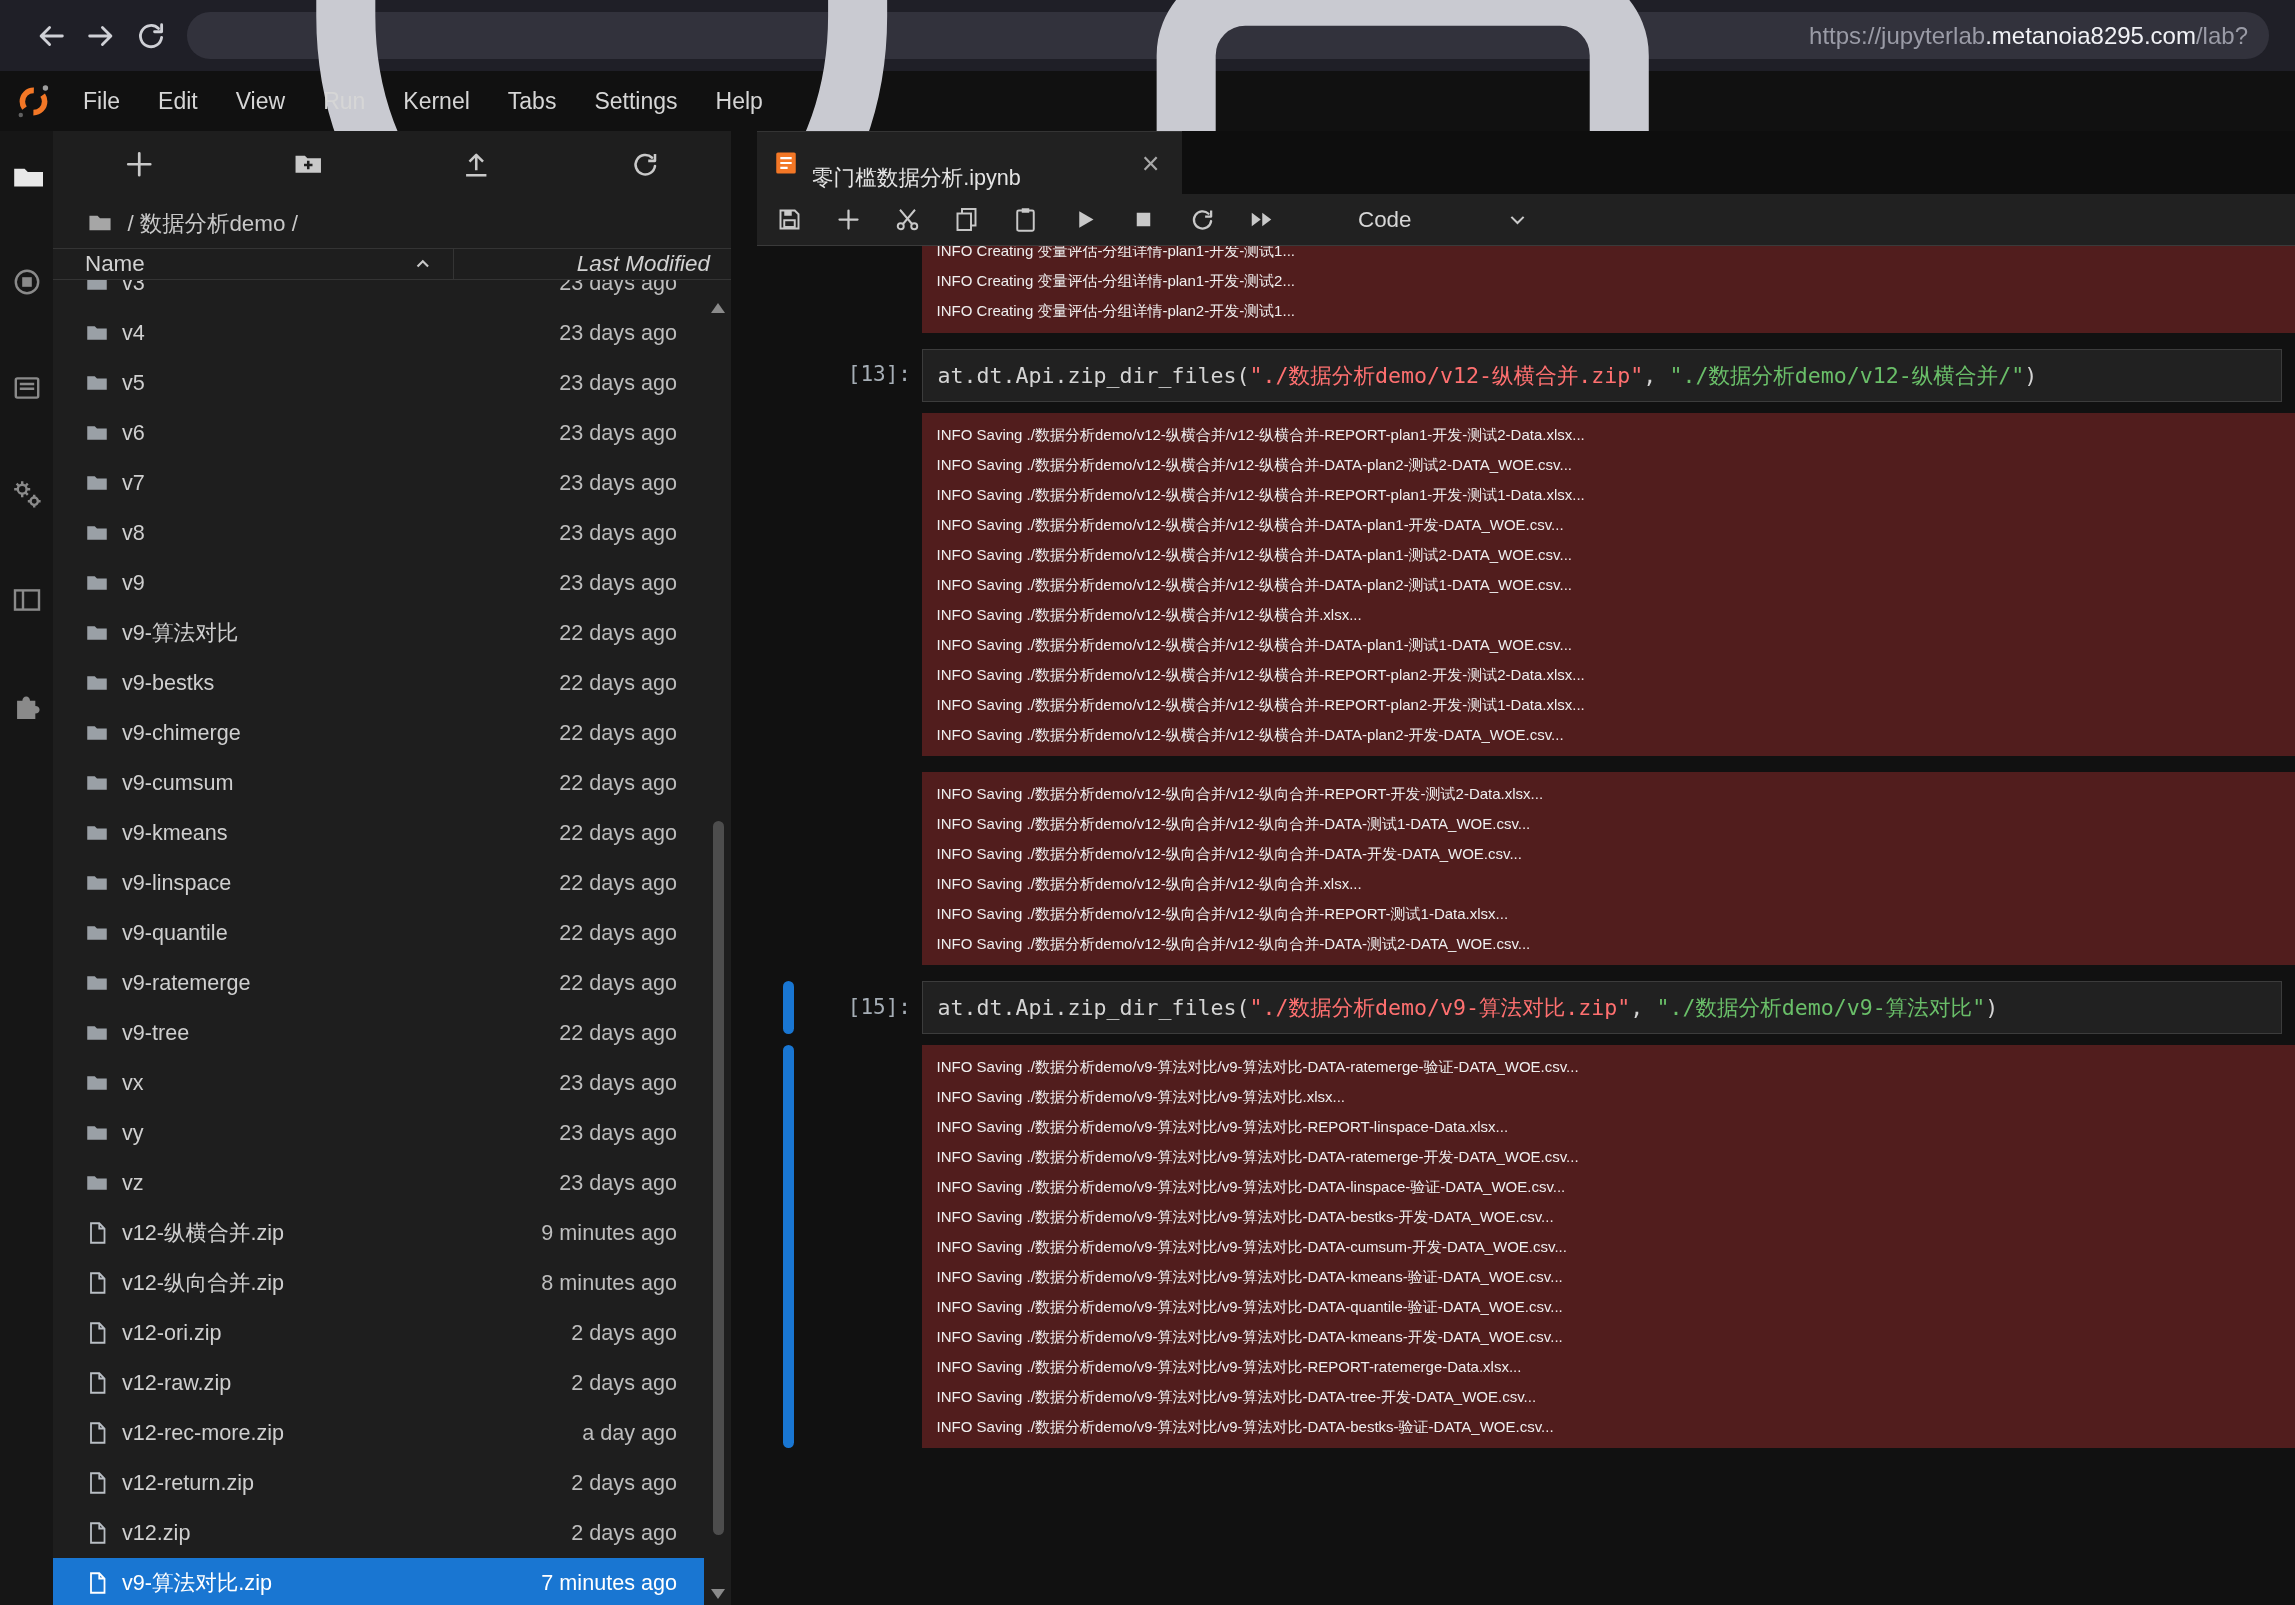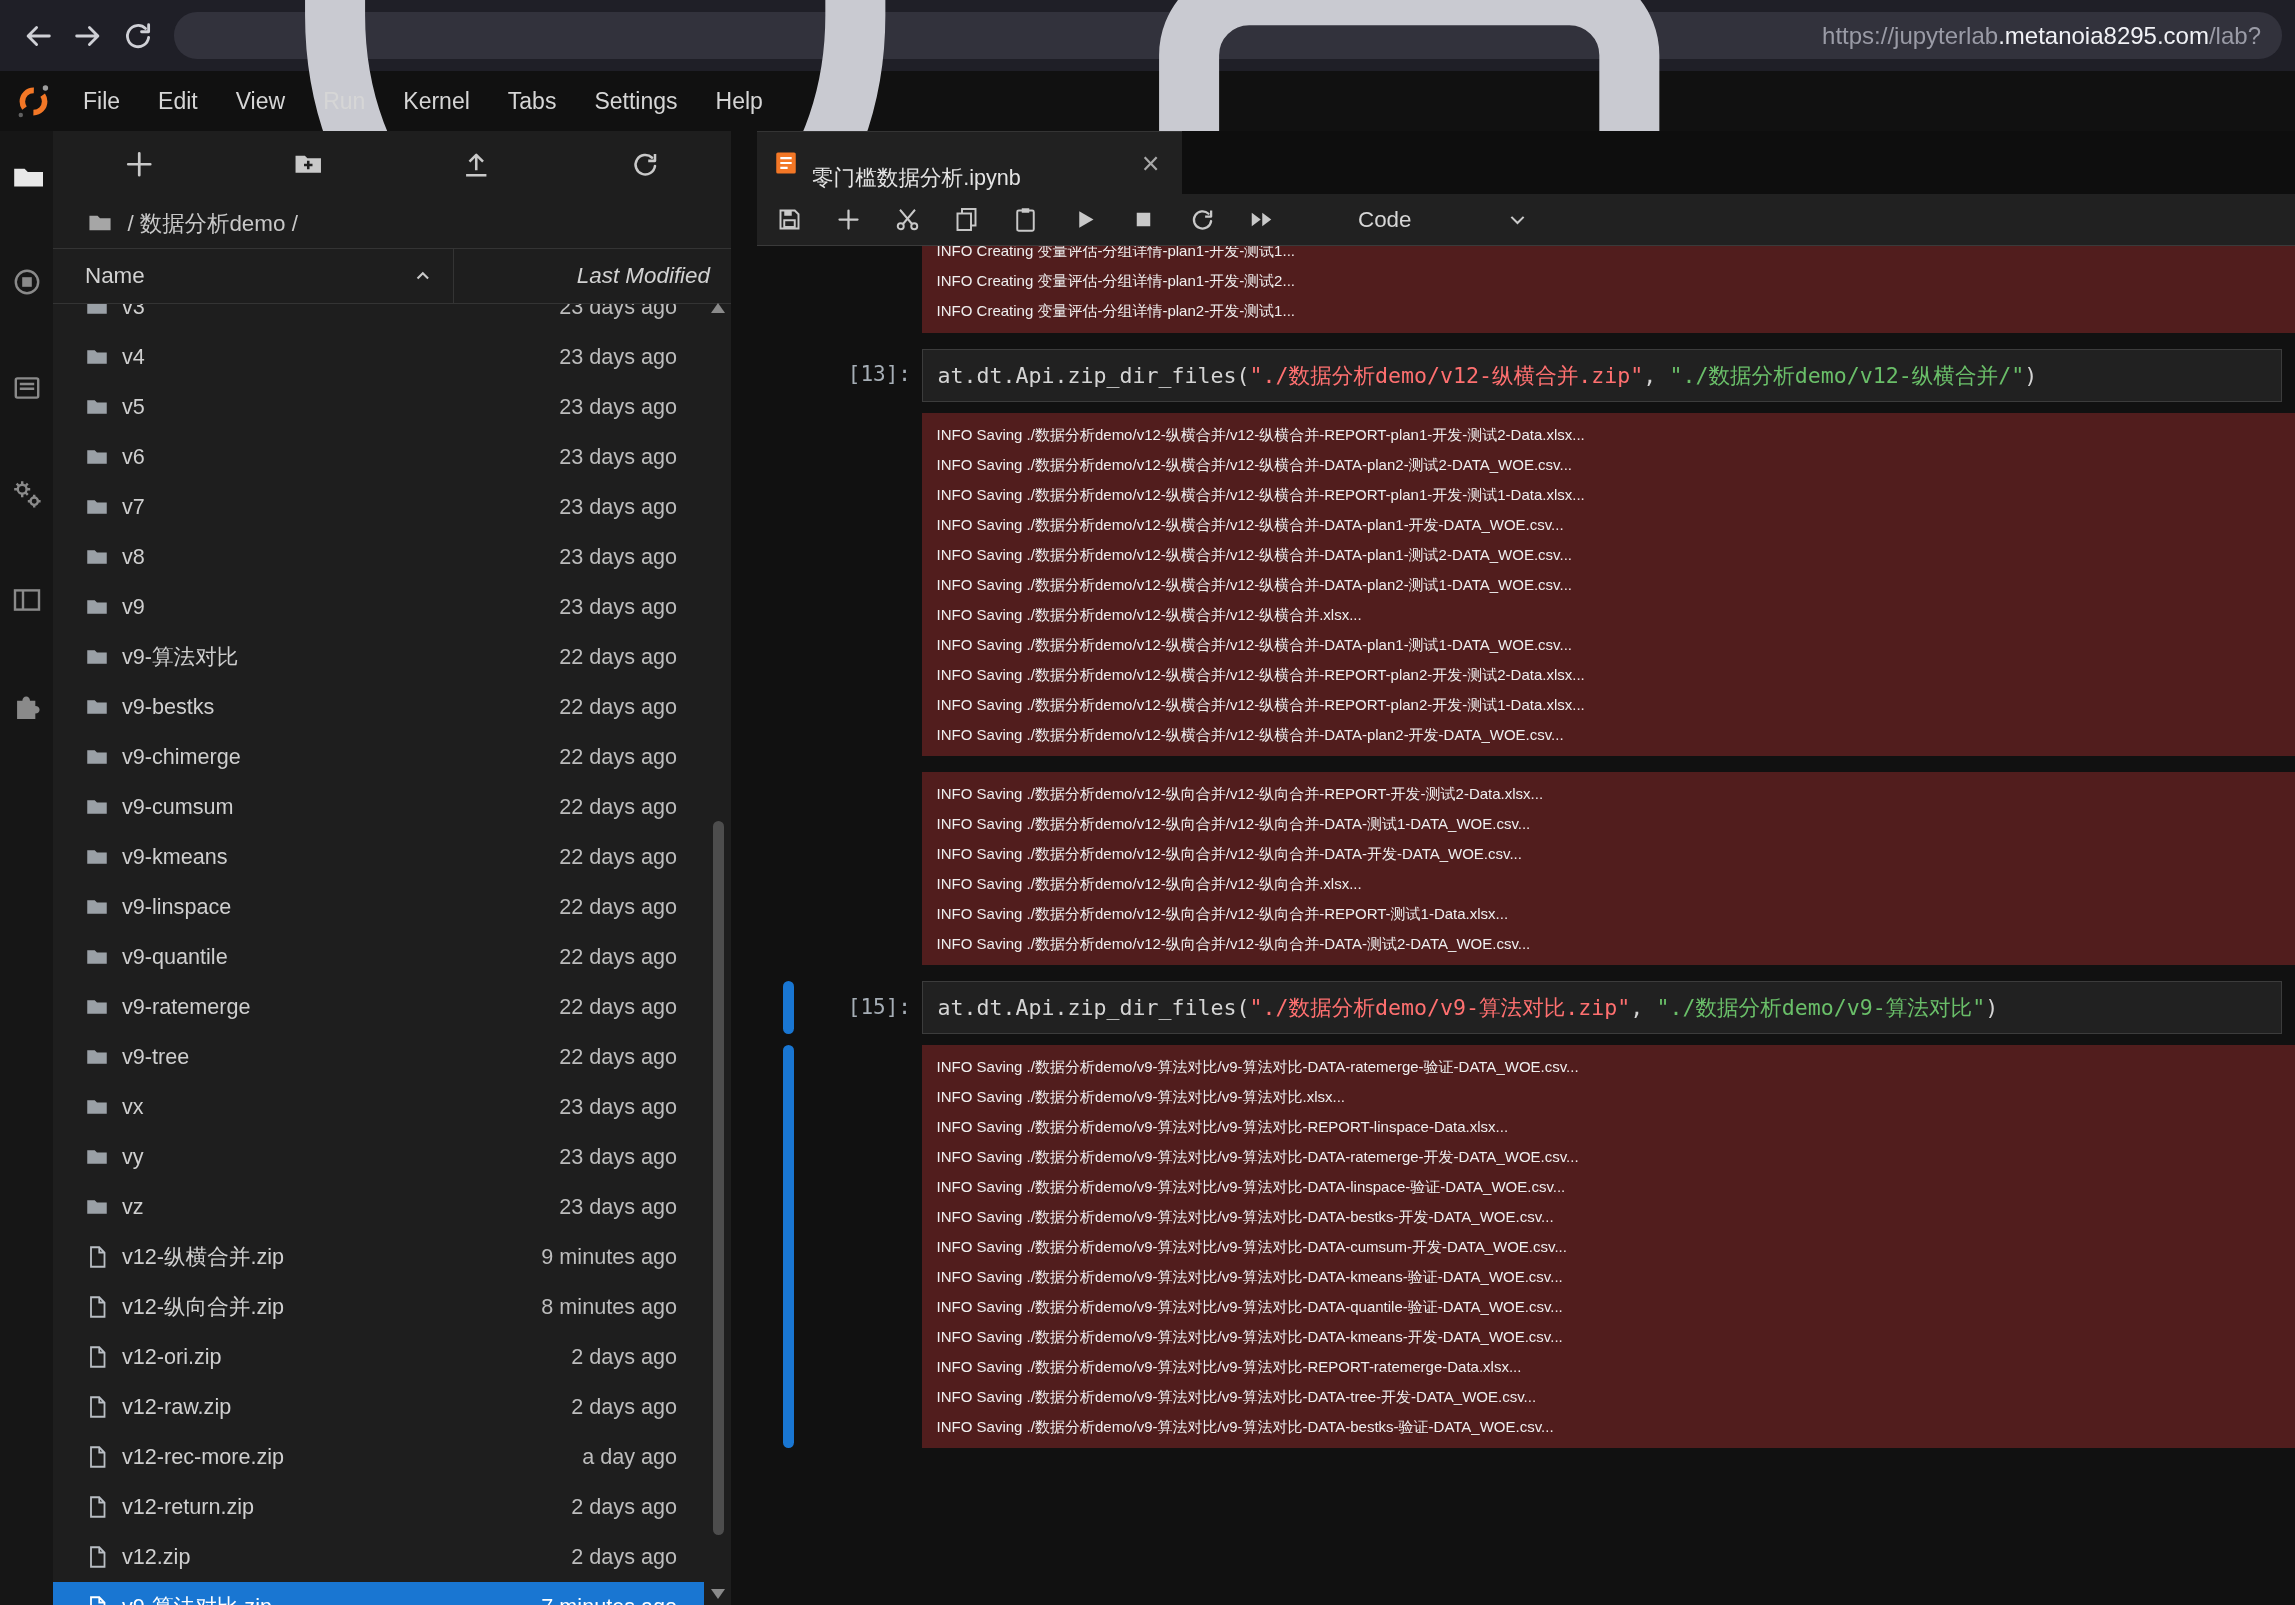--- a/index.html
+++ b/index.html
@@ -3,21 +3,21 @@
 <meta charset="utf-8">
 <style>
   * { box-sizing: border-box; margin: 0; padding: 0; }
   html, body {
     width: 2295px; height: 1605px; overflow: hidden;
     background: #111; font-family: "Liberation Sans", "DejaVu Sans", sans-serif;
   }
   .screen { position: relative; width: 2295px; height: 1605px; }
 
   
-  .chrome { height: 71px; background: #1f1f27; display: flex; align-items: center; padding: 0 13px; }
+  .chrome { height: 71px; background: #1f1f27; display: flex; align-items: center; padding: 0 26px; }
   .nav-btn { width: 50px; height: 50px; border-radius: 6.4px; display: flex; align-items: center; justify-content: center; flex: 0 0 auto; }
   .nav-btn svg { width: 34px; height: 34px; }
   .url-pill { flex: 1; height: 47px; background: #32323c; border-radius: 23px; display: flex; align-items: center; padding: 0 21px; gap: 13px; margin-left: 11.2px; }
   .url-text { font-size: 24px; white-space: nowrap; }
   .url-text .dim { color: #9a9ba6; }
   .url-text .lit { color: #f1f2f6; }
 
   
   .menubar { height: 61px; background: #111; display: flex; align-items: center; padding: 0 6.4px; }
   .jlogo { margin: 0 13px 0 9.6px; display: flex; }
@@ -31,21 +31,21 @@
   .act-icon { width: 32px; height: 32px; display: flex; }
   .act-icon svg { width: 32px; height: 32px; }
 
   
   .file-panel { width: 678px; background: #1e1e1e; position: relative; display: flex; flex-direction: column; flex: 0 0 auto; }
   .fb-toolbar { height: 67px; display: flex; align-items: center; justify-content: space-between; padding: 0 71px; flex: 0 0 auto; }
   .tbtn { display: flex; }
   .tbtn svg { width: 30.5px; height: 30.5px; }
   .fb-breadcrumb { height: 50px; display: flex; align-items: center; padding-left: 34px; gap: 14.4px; font-size: 22.4px; color: #c8c8c8; flex: 0 0 auto; }
   .fb-breadcrumb svg { width: 26px; height: 26px; }
-  .fb-header { height: 56px; border-top: 1.6px solid #343434; border-bottom: 1.6px solid #343434; display: flex; align-items: center; font-size: 22.4px; color: #d2d2d2; flex: 0 0 auto; }
+  .fb-header { height: 32px; border-top: 1.6px solid #343434; border-bottom: 1.6px solid #343434; display: flex; align-items: center; font-size: 22.4px; color: #d2d2d2; flex: 0 0 auto; }
   .col-name { flex: 0 0 401px; display: flex; align-items: center; justify-content: space-between; padding: 0 21px 0 32px; align-self: stretch; border-right: 1.6px solid #343434; }
   .col-name svg { width: 17.6px; height: 17.6px; }
   .col-mod { flex: 1; text-align: right; padding-right: 21px; font-style: italic; }
 
   .fb-list { flex: 1; overflow: hidden; width: 651px; }
   .frow { height: 50px; display: flex; align-items: center; padding: 0 27px 0 32px; gap: 13px; font-size: 21.6px; color: #cfcfcf; }
   .frow:first-child { margin-top: -22.4px; }
   .frow svg { width: 24px; height: 24px; flex: 0 0 auto; }
   .fname { white-space: nowrap; overflow: hidden; }
   .fmod { margin-left: auto; color: #bdbdbd; white-space: nowrap; }

